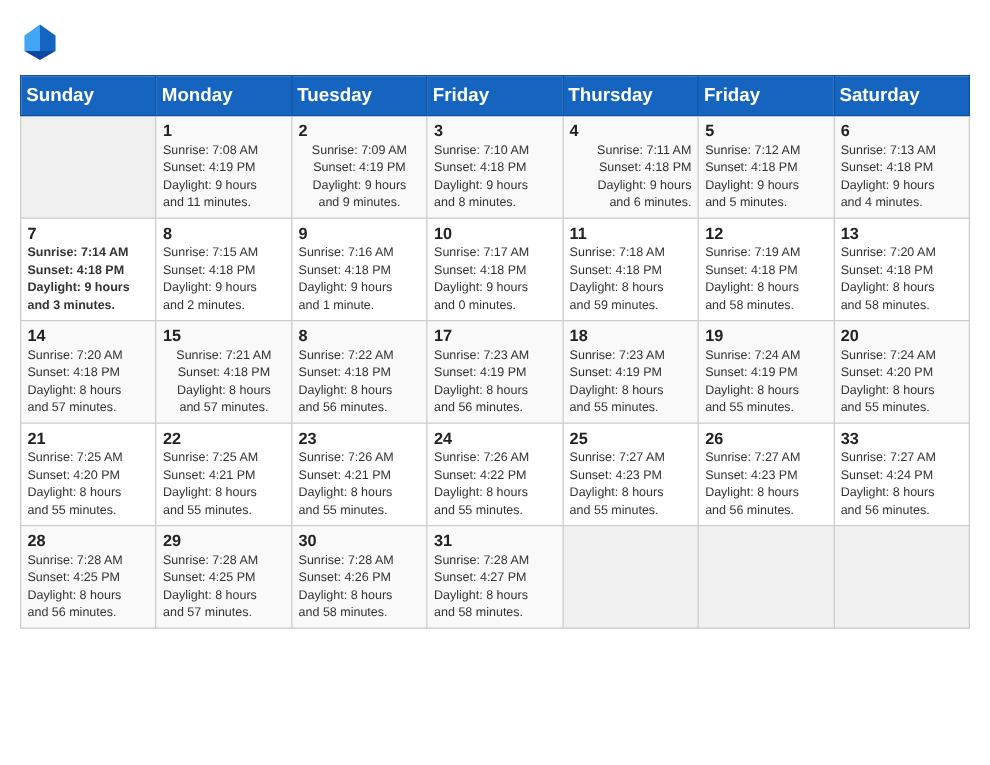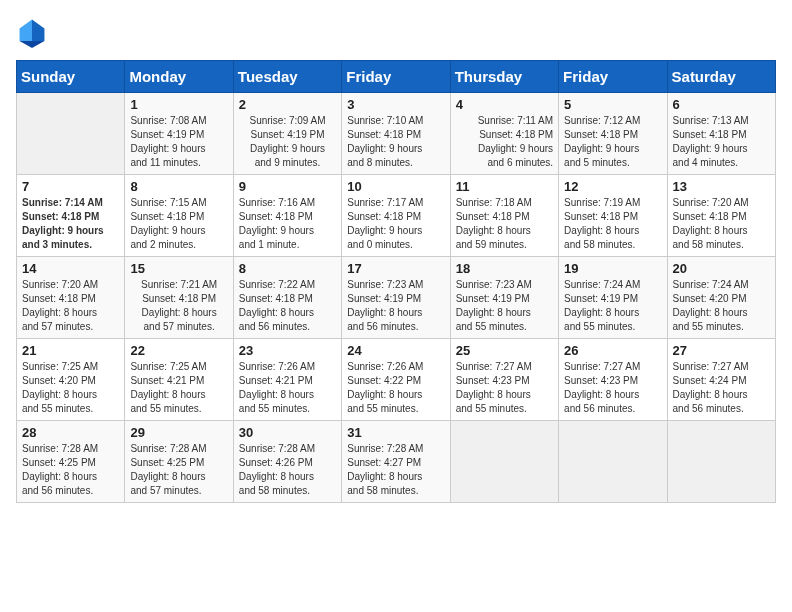--- a/index.html
+++ b/index.html
@@ -306,21 +306,21 @@
 and 55 minutes.</div>
         </td>
         <td>
           <span class="day-number">26</span>
           <div class="day-info" style="white-space: pre-line;">Sunrise: 7:27 AM
 Sunset: 4:23 PM
 Daylight: 8 hours
 and 56 minutes.</div>
         </td>
         <td>
-          <span class="day-number">27</span>
+          <span class="day-number">33</span>
           <div class="day-info" style="white-space: pre-line;">Sunrise: 7:27 AM
 Sunset: 4:24 PM
 Daylight: 8 hours
 and 56 minutes.</div>
         </td>
       </tr>
       <tr>
         <td>
           <span class="day-number">28</span>
           <div class="day-info" style="white-space: pre-line;">Sunrise: 7:28 AM

